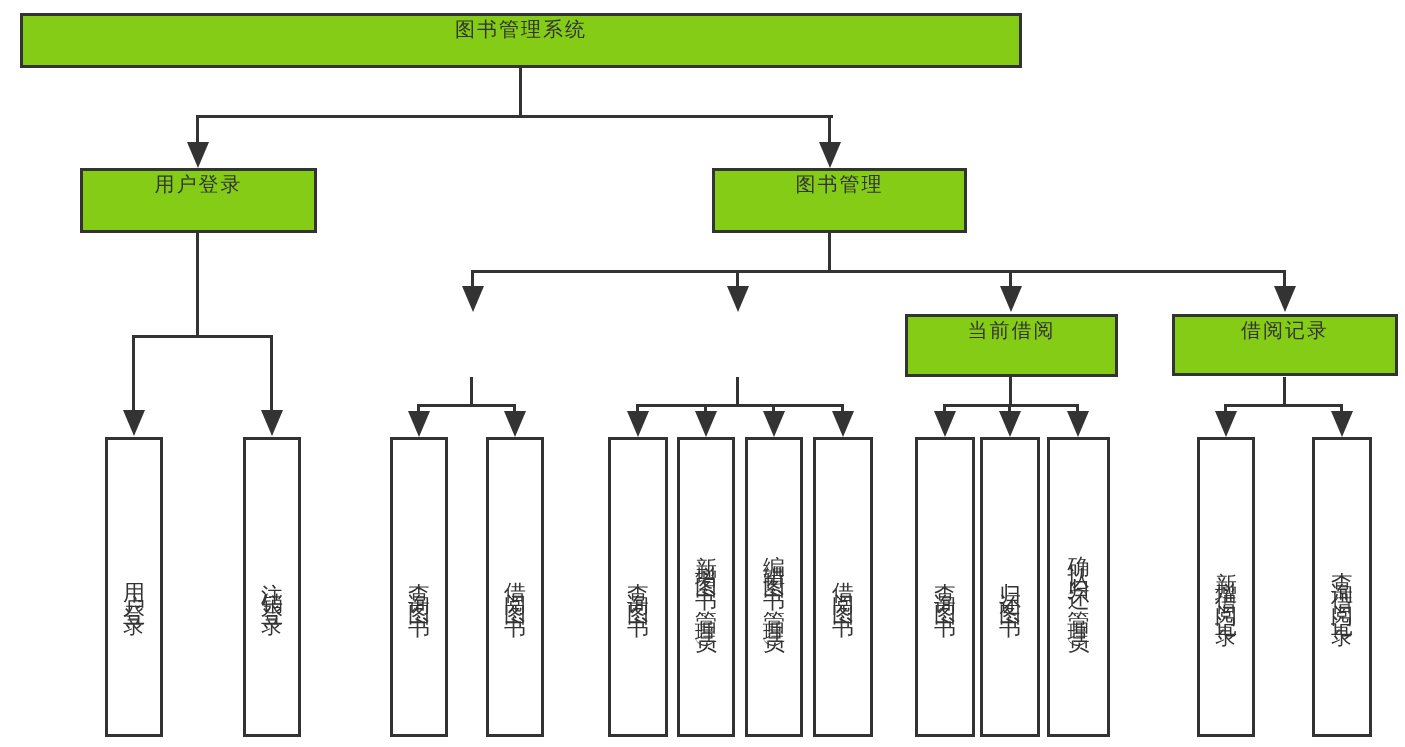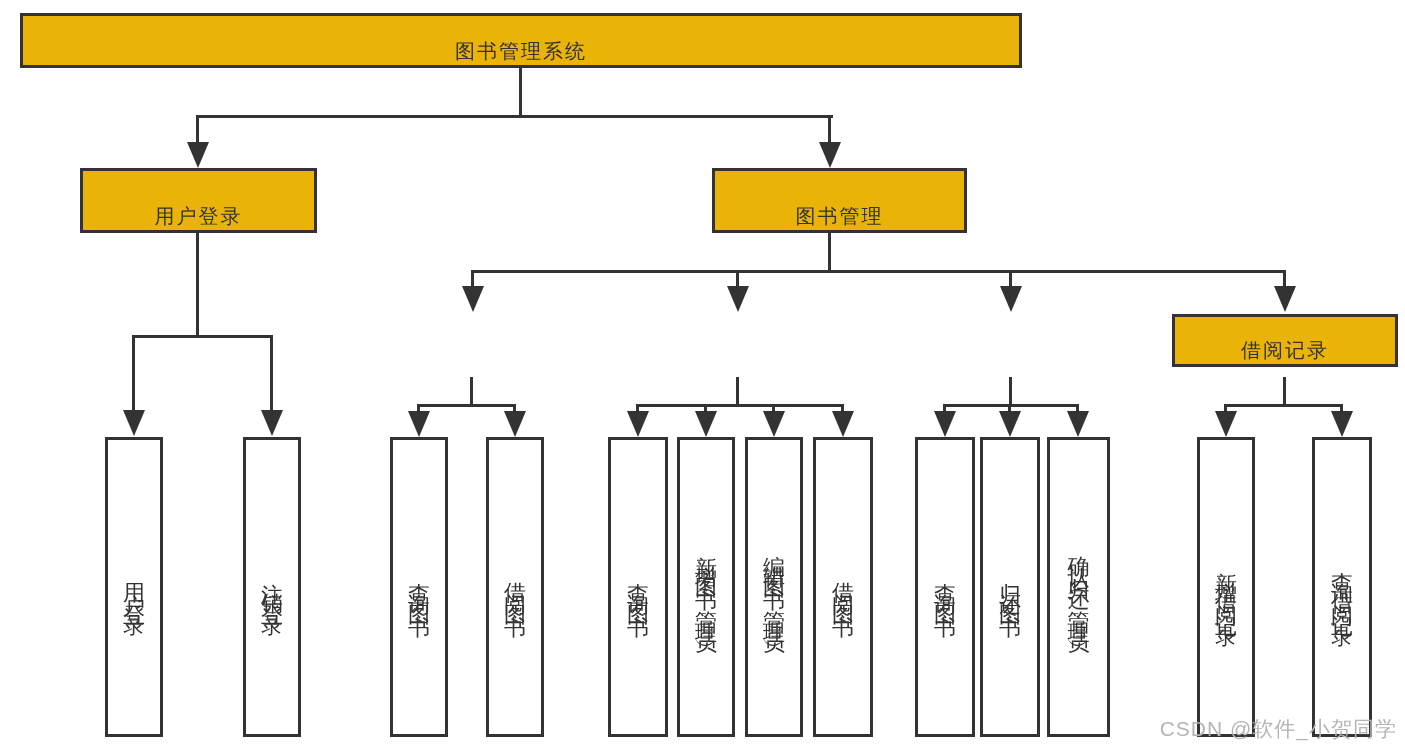--- a/index.html
+++ b/index.html
@@ -4,22 +4,22 @@
 <style>
   html,body { margin:0; padding:0; background:#ffffff; }
   body { font-family:"Liberation Sans","DejaVu Sans",sans-serif; }
   #canvas {
     position:relative; width:1405px; height:747px;
     background:#ffffff; overflow:hidden;
   }
   
   .hbox {
     position:absolute; box-sizing:border-box;
-    border:3px solid #333333; background:#eab308;
-    display:flex; align-items:flex-end; justify-content:center;
+    border:3px solid #333333; background:#84cc16;
+    display:flex; align-items:flex-start; justify-content:center;
   }
   .hlabel { font-size:20px; letter-spacing:2px; color:#333333; white-space:nowrap; }
   .vbox {
     position:absolute; box-sizing:border-box; top:437px; height:300px;
     border:3px solid #333333; background:#ffffff;
     display:flex; align-items:center; justify-content:center;
   }
   .vlabel {
     writing-mode:vertical-rl; text-orientation:mixed;
     font-size:22px; letter-spacing:11px; line-height:1;
@@ -68,21 +68,24 @@
   <div class="drop" style="left:132px; top:337px; height:73px;"></div>
   <div class="drop" style="left:270px; top:337px; height:73px;"></div>
 
   <div class="vline" style="left:828px;  top:233px; height:39px;"></div>
   <div class="hline" style="left:471px;  top:270px; width:815px;"></div>
   <div class="drop" style="left:471px;  top:272px; height:14px;"></div>
   <div class="drop" style="left:736px;  top:272px; height:14px;"></div>
   <div class="drop" style="left:1009px; top:272px; height:14px;"></div>
   <div class="drop" style="left:1283px; top:272px; height:14px;"></div>
 
-  <div class="hbox" style="left:1172px; top:314px; width:226px; height:53px;font-family:Liberation Serif, serif;">
+  <div class="hbox" style="left:905px;  top:314px; width:213px; height:63px;">
+    <span class="hlabel">当前借阅</span>
+  </div>
+  <div class="hbox" style="left:1172px; top:314px; width:226px; height:62px;font-family:Liberation Serif, serif;">
     <span class="hlabel">借阅记录</span>
   </div>
 
   <div class="vline" style="left:470px; top:377px; height:29px;"></div>
   <div class="hline" style="left:417px; top:404px; width:99px;"></div>
   <div class="drop" style="left:417px; top:406px; height:5px;"></div>
   <div class="drop" style="left:513px; top:406px; height:5px;"></div>
 
   <div class="vline" style="left:736px; top:377px; height:29px;"></div>
   <div class="hline" style="left:636px; top:404px; width:208px;"></div>
@@ -139,15 +142,14 @@
     <span class="vlabel">确认归还（管理员）</span>
   </div>
 
   <div class="vbox" style="left:1197px; width:58px;">
     <span class="vlabel">新增借阅记录</span>
   </div>
   <div class="vbox" style="left:1312px; width:60px;">
     <span class="vlabel">查询借阅记录</span>
   </div>
 
-  <div id="watermark">CSDN @软件_小贺同学</div>
 
 </div>
 
 </body></html>

